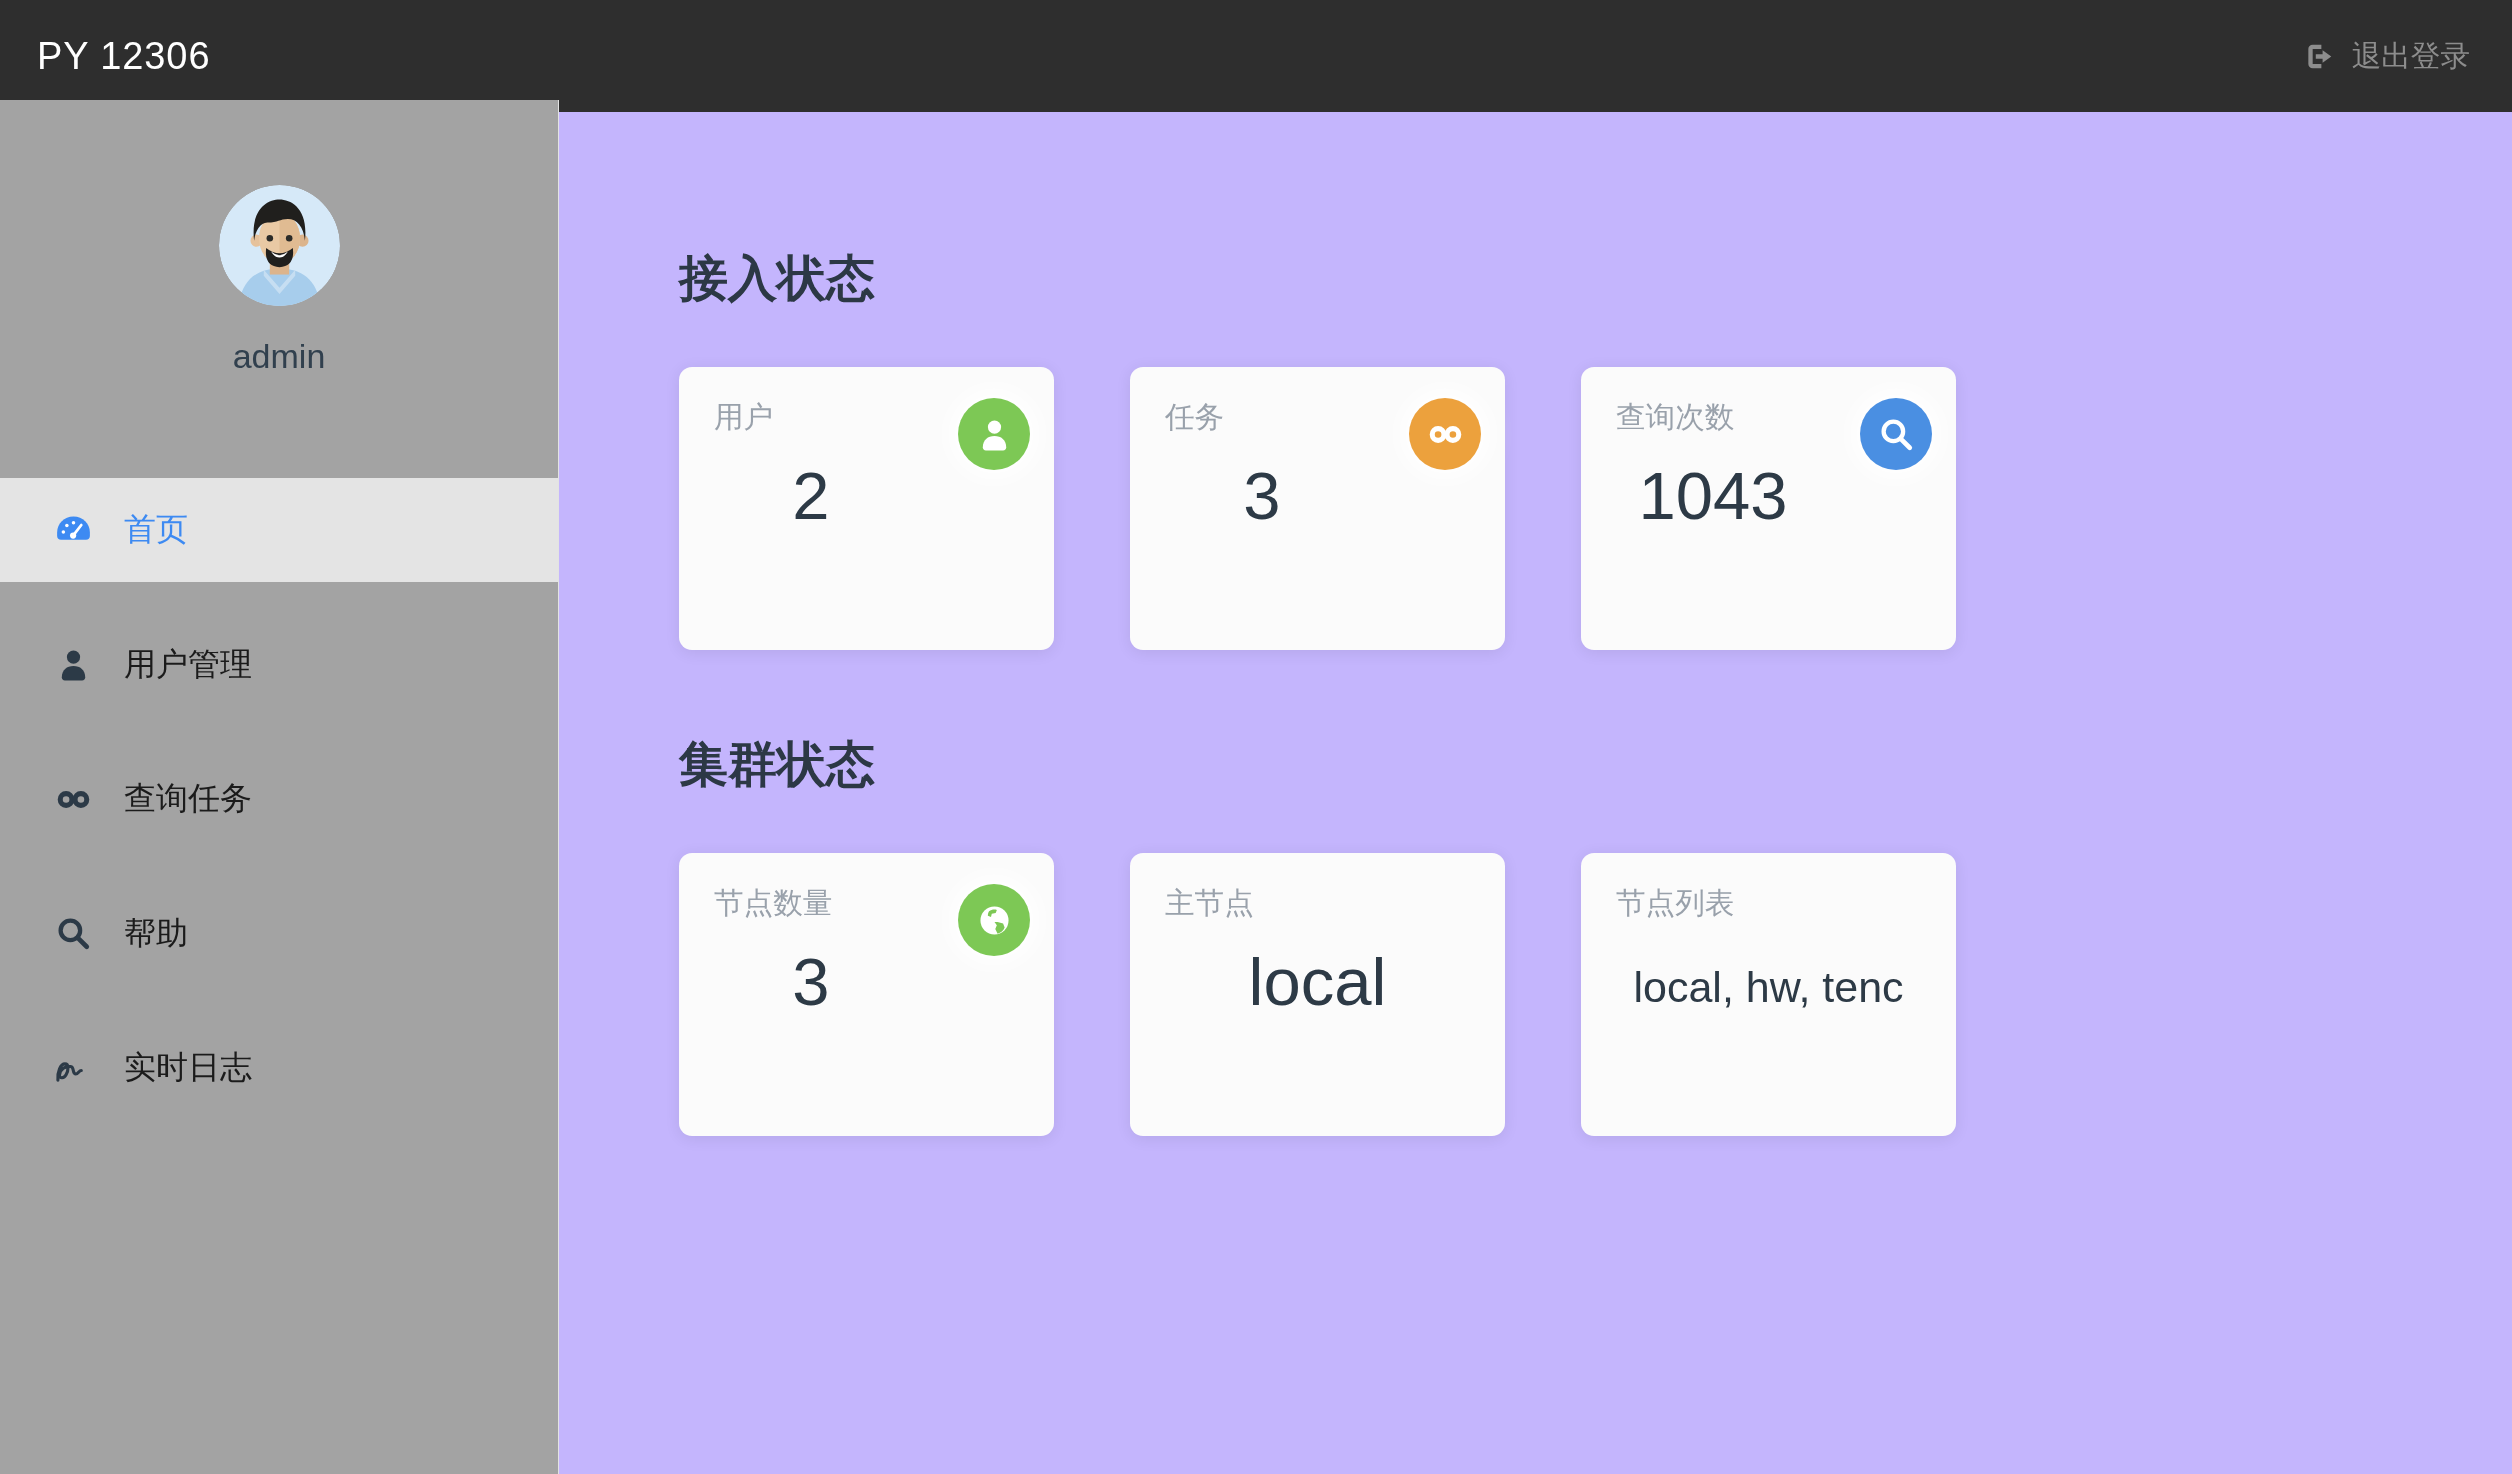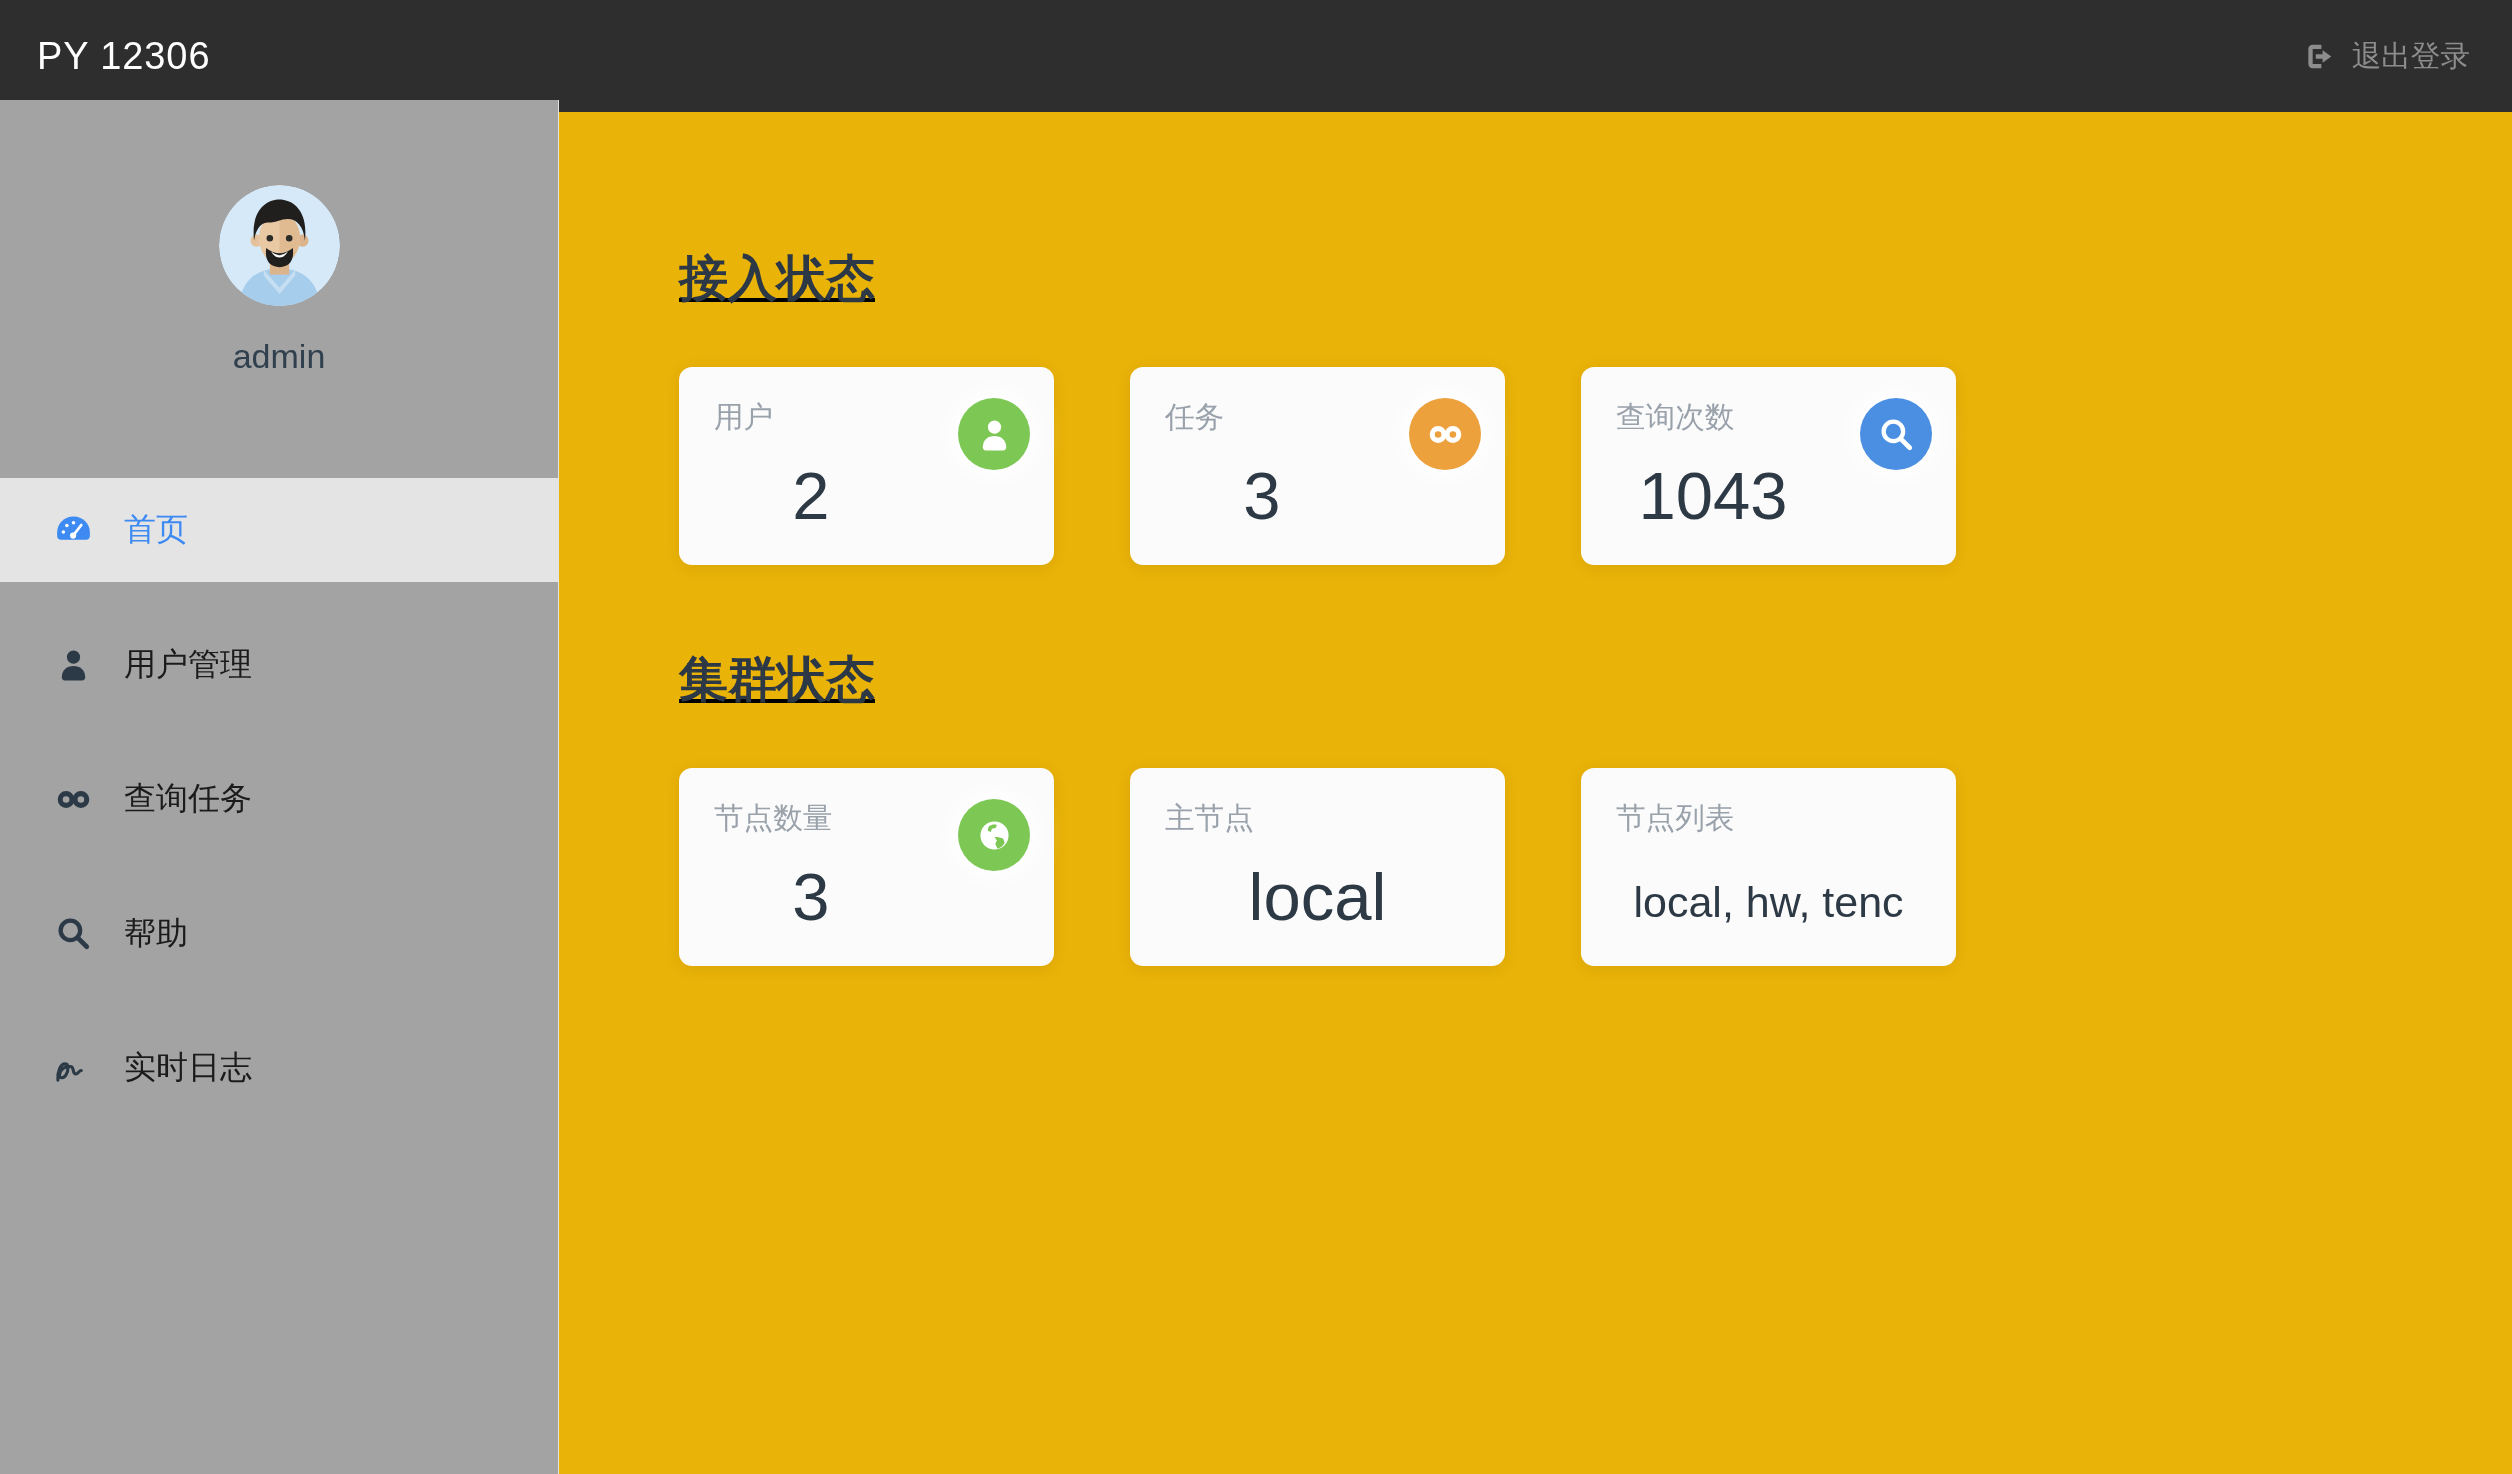--- a/index.html
+++ b/index.html
@@ -36,27 +36,27 @@
     display: flex; align-items: center;
     padding-left: 54px; gap: 31px;
     font-size: 32px; color: #1b1b1b; cursor: pointer;
   }
   .menu-item svg { width: 39px; height: 39px; color: #2c3a47; flex: 0 0 39px; }
   .menu-item.active { background: #e4e4e4; color: #3d8af2; }
   .menu-item.active svg { color: #3d8af2; }
   
   .content {
     position: absolute; left: 559px; top: 112px; right: 0; bottom: 0;
-    background: #eab308; padding: 138px 0 0 120px; text-decoration: underline;
+    background: #c4b5fd; padding: 138px 0 0 120px;
   }
   .section + .section { margin-top: 86px; }
   .section-title { font-size: 49px; line-height: 56px; font-weight: 600; color: #2c3845; }
   .cards { display: flex; gap: 76px; margin-top: 61px; }
   .card {
-    width: 375px; height: 198px; position: relative;
+    width: 375px; height: 283px; position: relative;
     background: #fbfbfb; border-radius: 13px;
     box-shadow: 0 2.8px 14.8px rgba(0,0,0,0.08);
   }
   .card-label { position: absolute; top: 29.6px; left: 35px; font-size: 29.6px; color: #99a1ab; }
   .card-icon {
     position: absolute; top: 31px; right: 24px;
     width: 72px; height: 72px; border-radius: 50%;
     display: flex; align-items: center; justify-content: center;
     box-shadow: 0 0 22px 9.2px rgba(255,255,255,0.9);
   }

